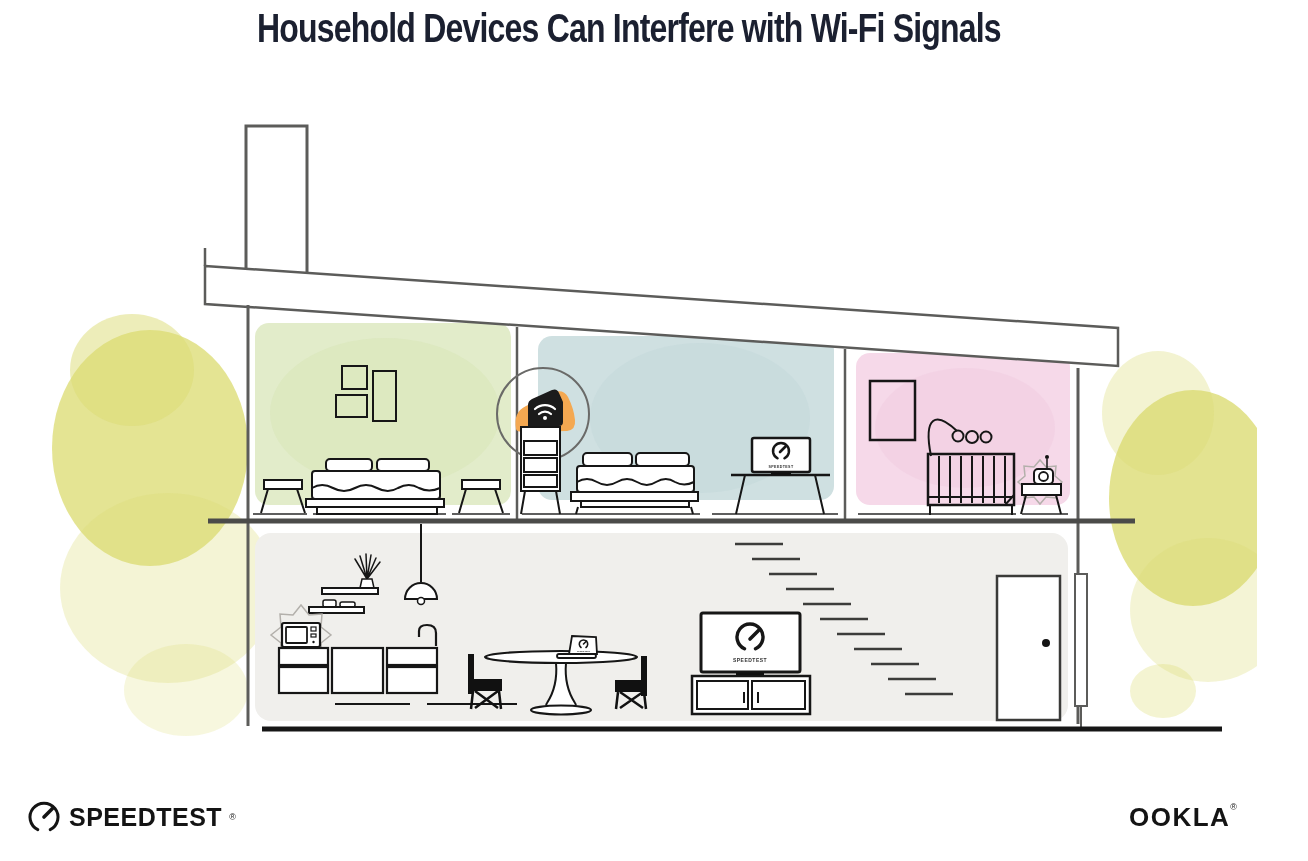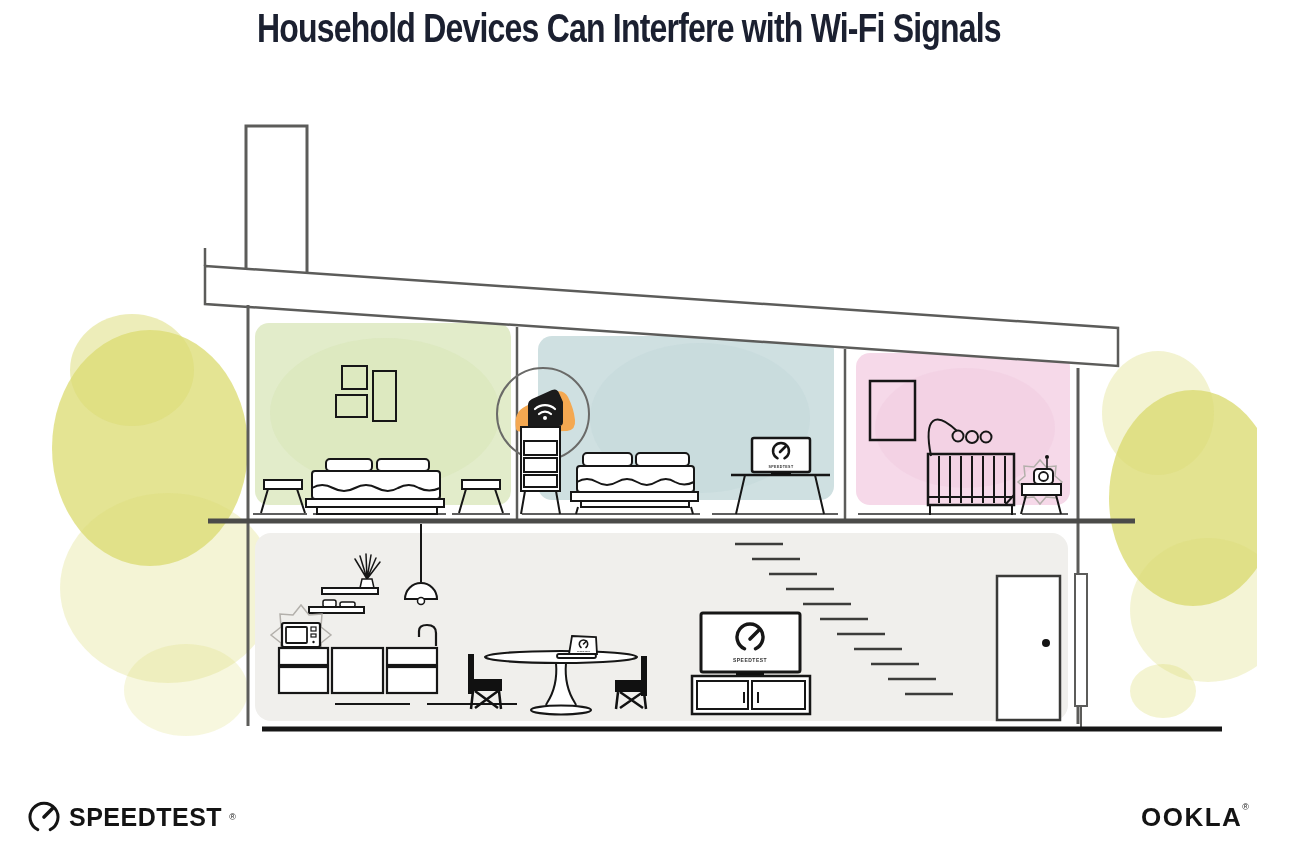--- a/index.html
+++ b/index.html
@@ -9,21 +9,21 @@
   .title{display:inline-block;font-size:40px;font-weight:700;color:#1b2030;
          letter-spacing:-1px;transform:scaleX(0.80);transform-origin:center;
          margin:0;line-height:44px;white-space:nowrap;}
   .url{display:inline-block;font-size:41px;font-weight:400;color:#2e3340;
        letter-spacing:-1px;transform:scaleX(0.80);transform-origin:center;
        margin:0;line-height:46px;white-space:nowrap;}
   .illustration{position:absolute;top:118px;left:0;}
   .footer-left{position:absolute;left:26px;top:799px;display:flex;align-items:center;gap:7px;}
   .st-word{font-size:25px;font-weight:700;color:#141414;letter-spacing:0.5px;}
   .sup{font-size:9px;vertical-align:top;color:#141414;}
-  .footer-right{position:absolute;right:8px;top:802px;text-align:center;}
+  .footer-right{position:absolute;right:20px;top:802px;text-align:center;}
   .ookla-word{font-size:26px;font-weight:700;color:#141414;letter-spacing:1.5px;}
 </style>
 </head>
 <body>
 
 <div class="page">
 
   <div class="header">
     <div><h1 class="title">Household Devices Can Interfere with Wi-Fi Signals</h1></div>
   </div>

